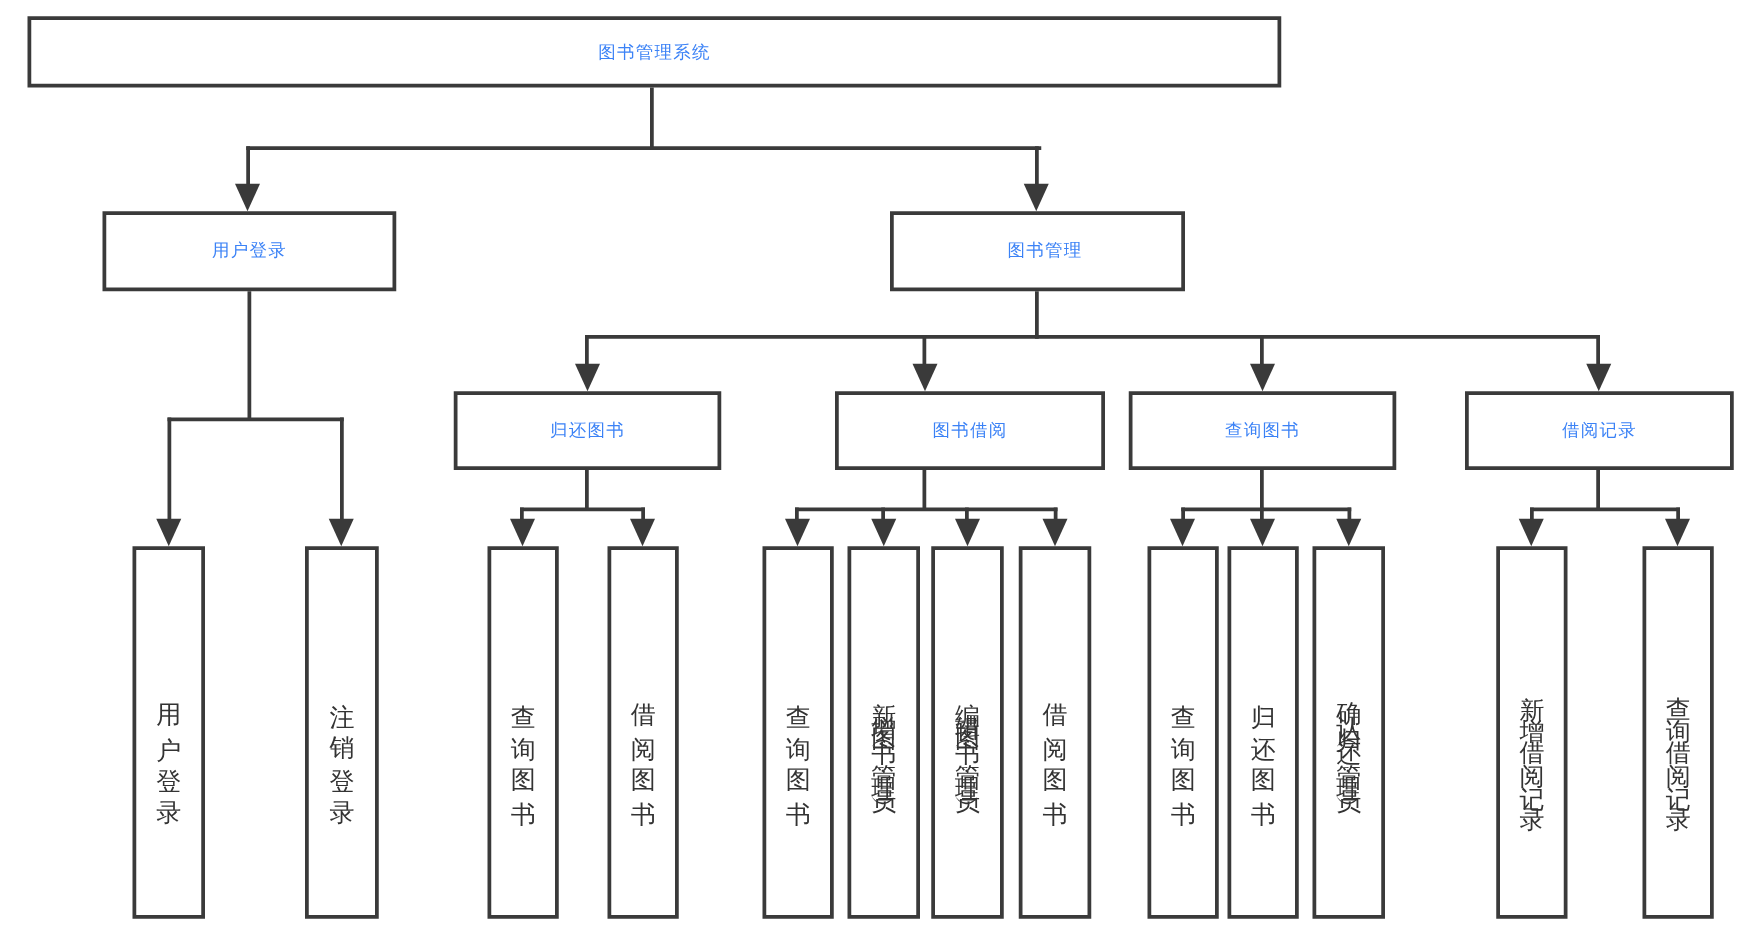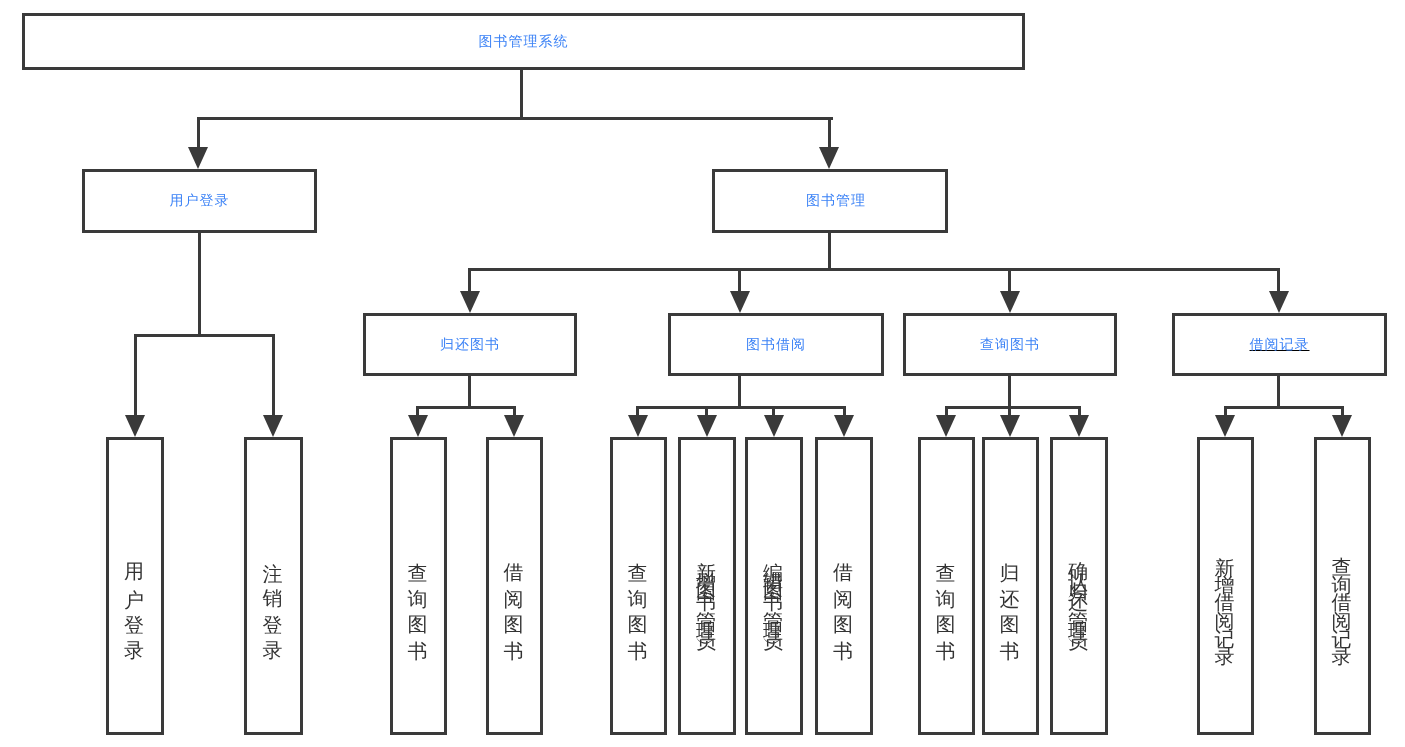--- a/index.html
+++ b/index.html
@@ -80,21 +80,21 @@
 
   <div class="box" style="left:363px;top:313px;width:214px;height:63px;">
     <span class="hlabel">归还图书</span>
   </div>
   <div class="box" style="left:668px;top:313px;width:216px;height:63px;">
     <span class="hlabel">图书借阅</span>
   </div>
   <div class="box" style="left:903px;top:313px;width:214px;height:63px;">
     <span class="hlabel">查询图书</span>
   </div>
-  <div class="box" style="left:1172px;top:313px;width:215px;height:63px;text-decoration:underline;">
+  <div class="box" style="left:1172px;top:313px;width:215px;height:63px;">
     <span class="hlabel">借阅记录</span>
   </div>
 
   <div class="box" style="left:106px;top:437px;width:58px;height:298px;">
     <span class="vlabel ls4">用户登录</span>
   </div>
   <div class="box" style="left:244px;top:437px;width:59px;height:298px;">
     <span class="vlabel ls4">注销登录</span>
   </div>
 

